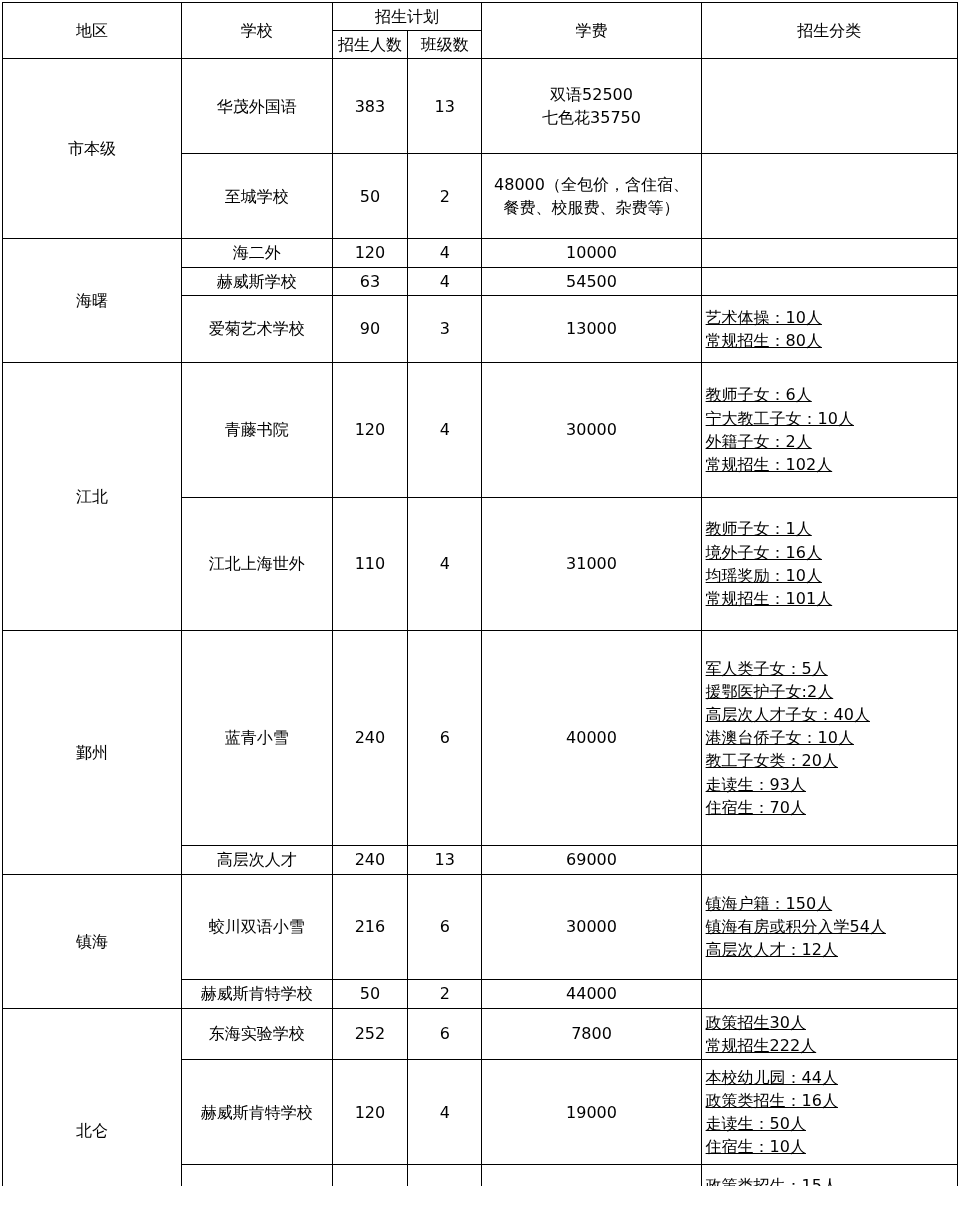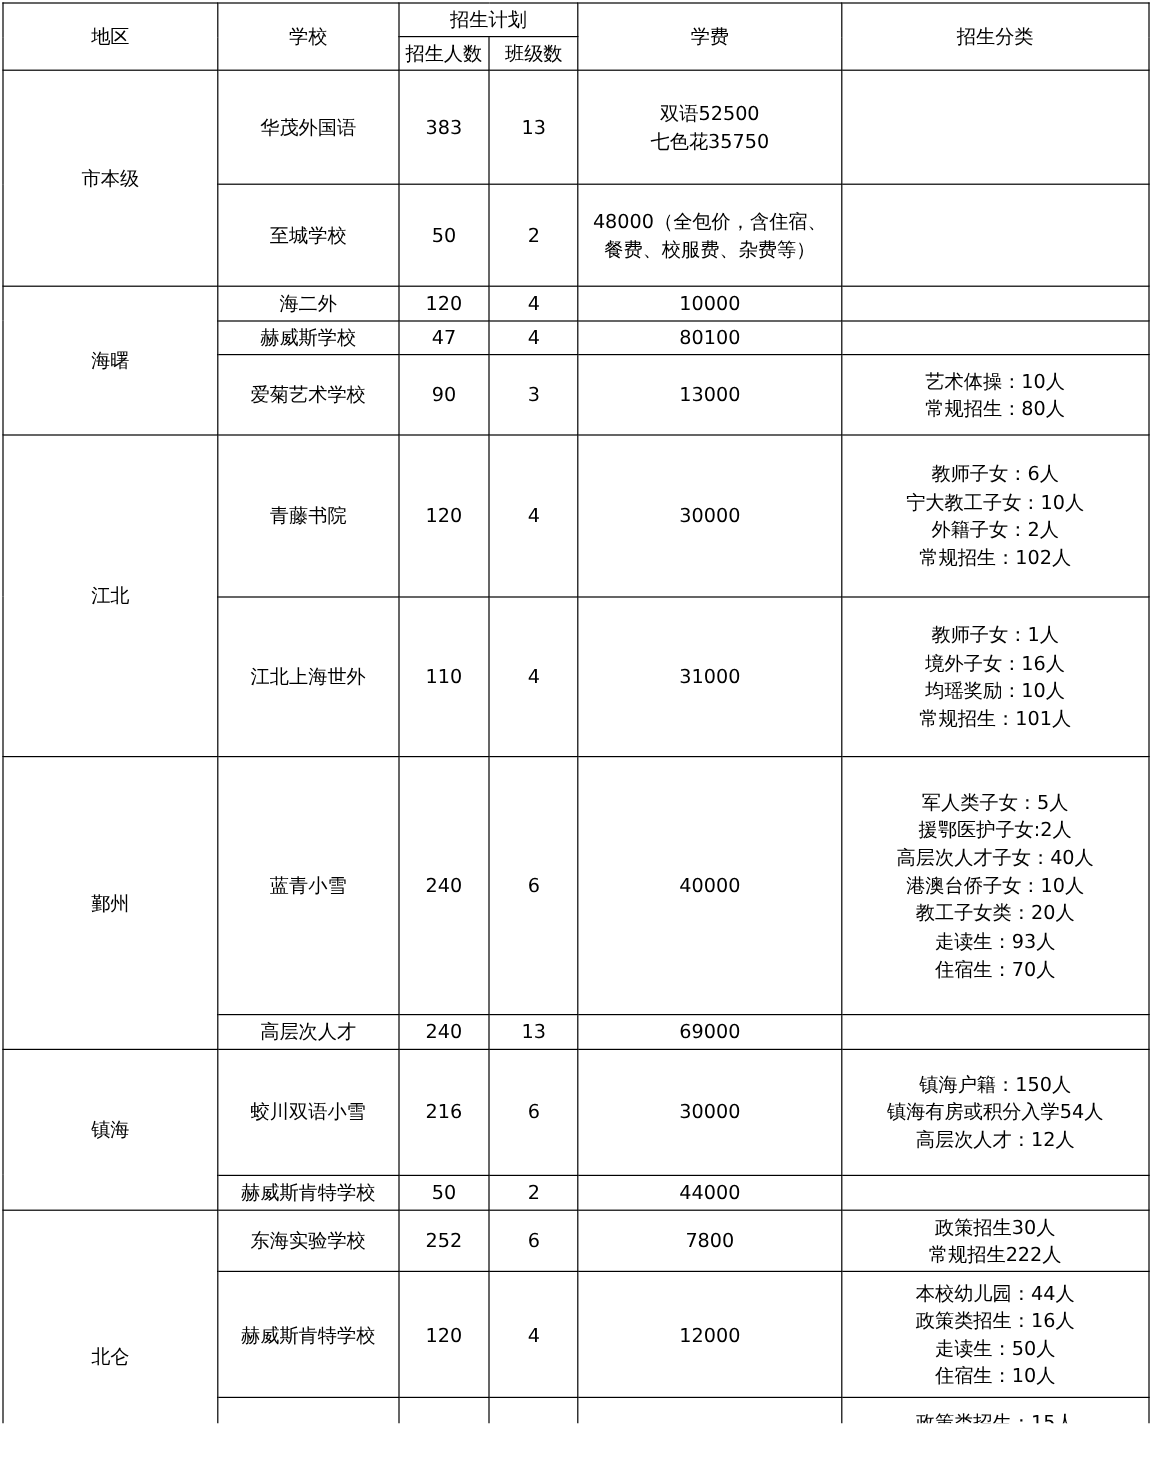--- a/index.html
+++ b/index.html
@@ -34,21 +34,21 @@
   }
   .c-area   { width: 178px; text-align: center; }
   .c-school { width: 150px; text-align: center; }
   .c-num    { width: 75px;  text-align: center; }
   .c-class  { width: 74px;  text-align: center; }
   .c-fee    { width: 218px; text-align: center; }
   .c-cat    { width: 255px; text-align: left; padding-left: 8px; }
 
   .hdr { text-align: center; }
   .cell-center { text-align: center; }
-  .cell-left { text-align: center; padding-left: 8px; }
+  .cell-left { text-align: left; padding-left: 8px; text-decoration: underline; }
   .multiline { white-space: pre-line; }
   .tall-pad { padding-top: 10px; padding-bottom: 10px; margin-left: 32px; }
 </style>
 </head>
 <body>
 
 <div id="sheet">
   <table class="grid">
     <colgroup>
       <col class="c-area">
@@ -93,23 +93,23 @@
       <tr>
         <td class="cell-center" rowspan="3">海曙</td>
         <td class="cell-center" style="height:22px">海二外</td>
         <td class="cell-center">120</td>
         <td class="cell-center">4</td>
         <td class="cell-center multiline">10000</td>
         <td class="cell-left multiline"></td>
       </tr>
       <tr>
         <td class="cell-center" style="height:22px">赫威斯学校</td>
-        <td class="cell-center">47</td>
-        <td class="cell-center">4</td>
-        <td class="cell-center multiline">80100</td>
+        <td class="cell-center">63</td>
+        <td class="cell-center">4</td>
+        <td class="cell-center multiline">54500</td>
         <td class="cell-left multiline"></td>
       </tr>
       <tr>
         <td class="cell-center" style="height:62px">爱菊艺术学校</td>
         <td class="cell-center">90</td>
         <td class="cell-center">3</td>
         <td class="cell-center multiline">13000</td>
         <td class="cell-left multiline">艺术体操：10人
 常规招生：80人</td>
       </tr>
@@ -182,21 +182,21 @@
         <td class="cell-center">252</td>
         <td class="cell-center">6</td>
         <td class="cell-center multiline">7800</td>
         <td class="cell-left multiline">政策招生30人
 常规招生222人</td>
       </tr>
       <tr>
         <td class="cell-center" style="height:100px">赫威斯肯特学校</td>
         <td class="cell-center">120</td>
         <td class="cell-center">4</td>
-        <td class="cell-center multiline">12000</td>
+        <td class="cell-center multiline">19000</td>
         <td class="cell-left multiline">本校幼儿园：44人
 政策类招生：16人
 走读生：50人
 住宿生：10人</td>
       </tr>
       <tr>
         <td class="cell-center" style="height:84px">芦江书院</td>
         <td class="cell-center">168</td>
         <td class="cell-center">4</td>
         <td class="cell-center multiline">6000</td>

